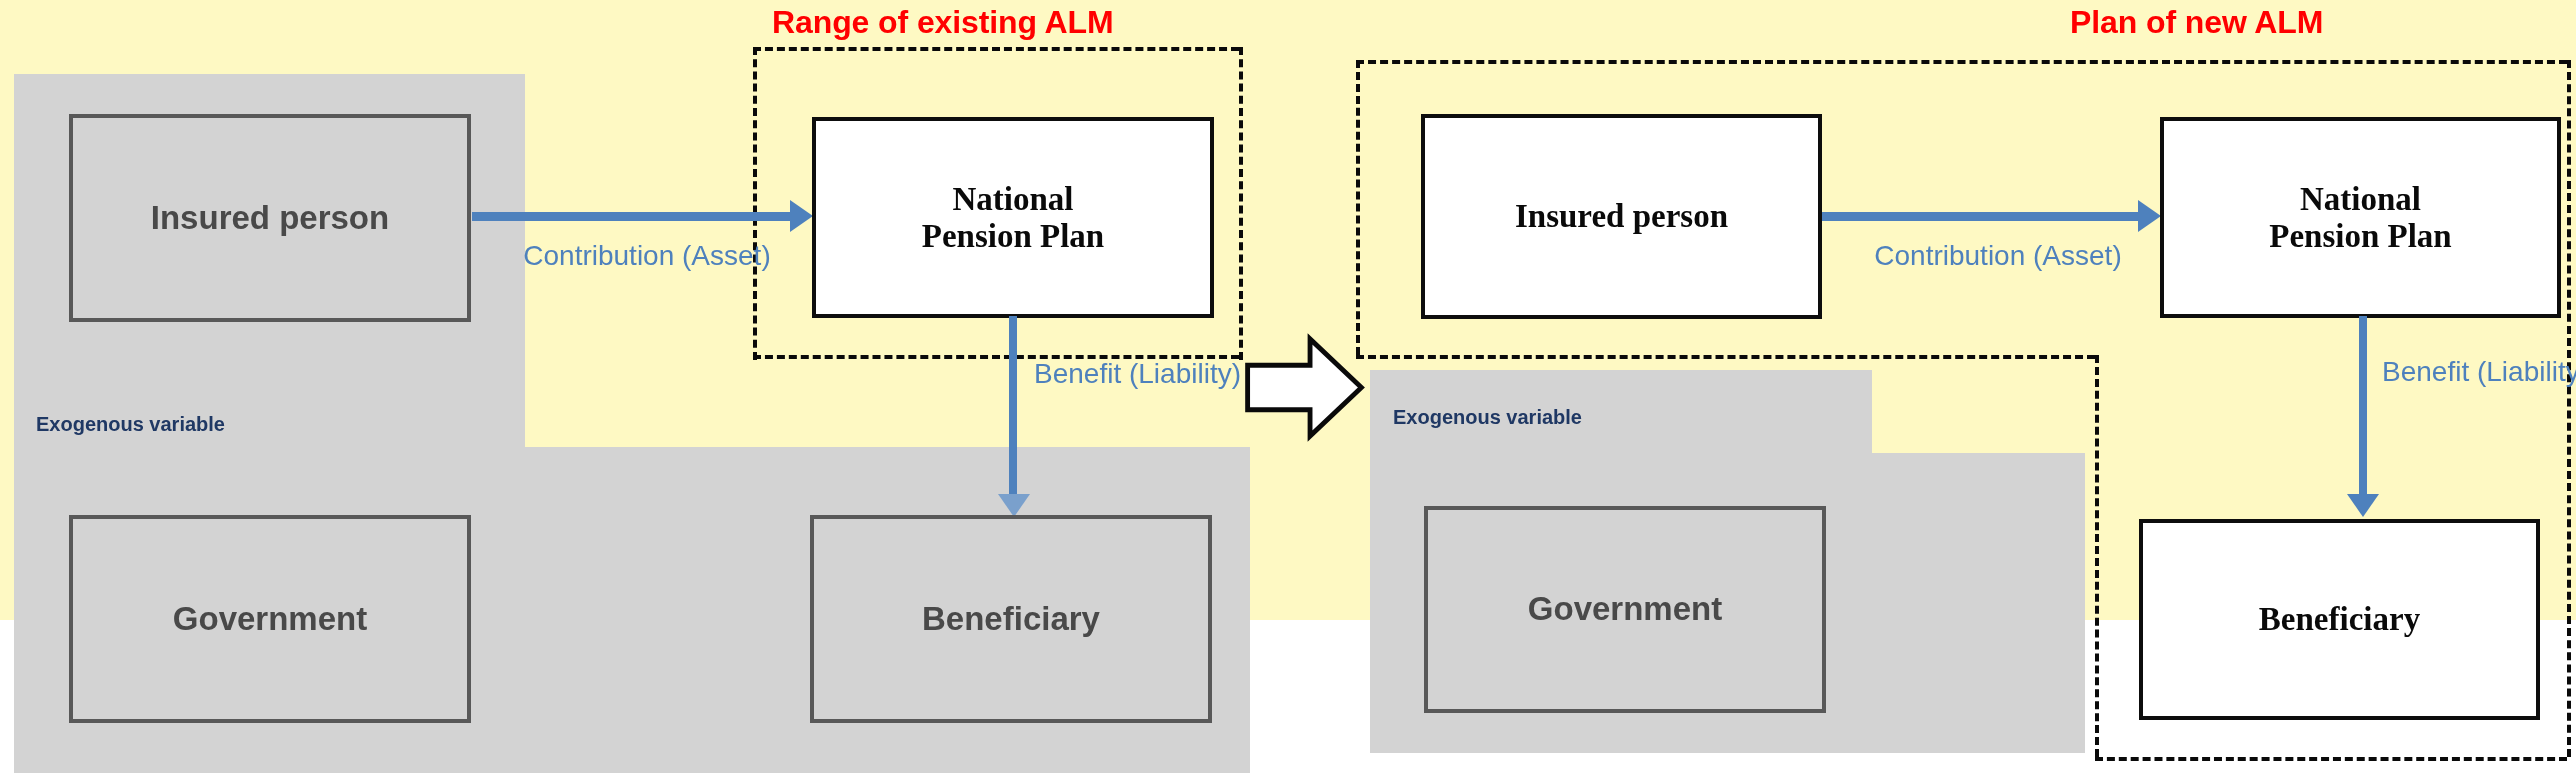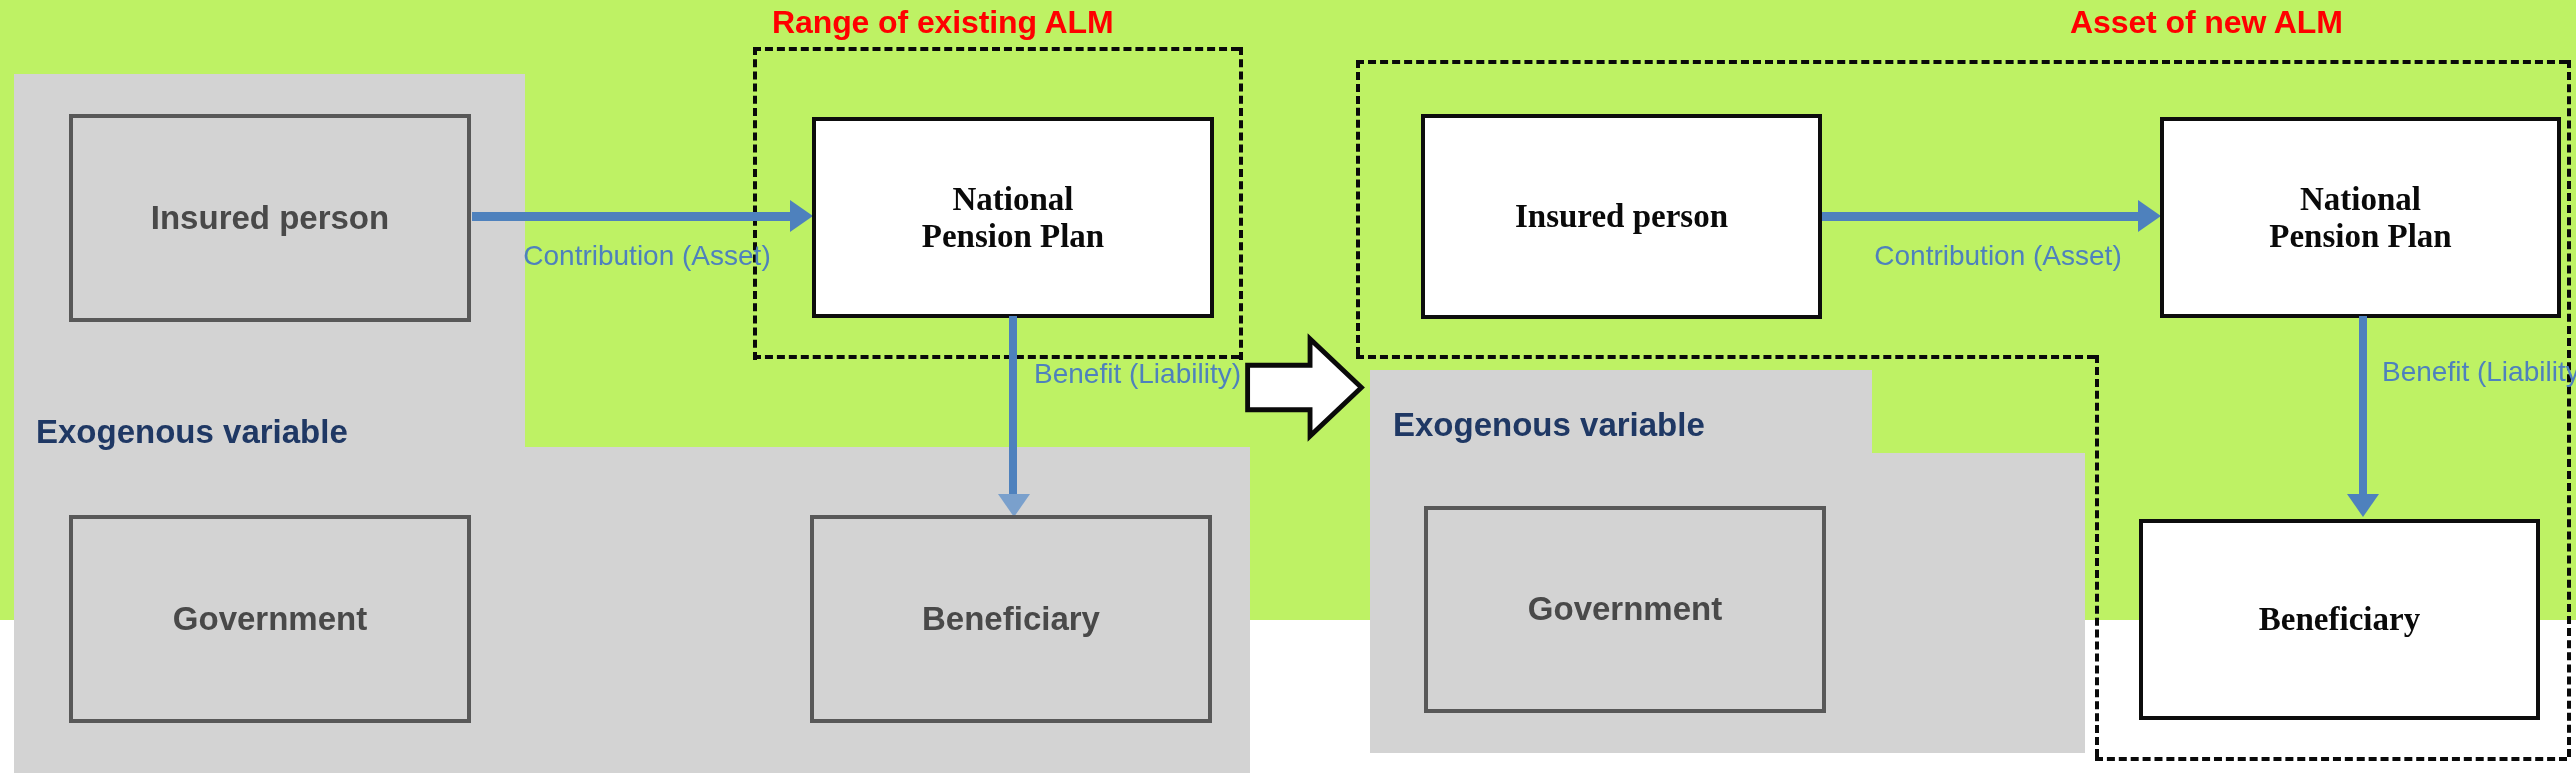--- a/index.html
+++ b/index.html
@@ -1,17 +1,17 @@
 <!DOCTYPE html>
 <html style="font-size:11px"><head>
 <meta charset="utf-8">
 <style>
   html,body{margin:0;padding:0;background:#ffffff;}
   body{width:2576px;height:774px;font-family:"Liberation Sans",sans-serif;overflow:hidden;}
-  #stage{position:relative;width:2576px;height:620px;background:#bef264;}
+  #stage{position:relative;width:2576px;height:620px;background:#fef9c3;}
 
   
   .grey{position:absolute;background:#d3d3d3;}
 
   
   .dash-seg{position:absolute;background:transparent;}
   .dash-h{border-top:4.9px dashed #0a0a0a;}
   .dash-v{border-left:4.9px dashed #0a0a0a;}
 
   
@@ -32,21 +32,21 @@
       border-top:23px solid #7aa0cc;}
   .arrow-head-d.strong{border-top-color:#4e81bd;}
 
   
   .flow-label{position:absolute;color:#4e81bd;font-size:28px;line-height:1.45;
       text-align:center;font-weight:400;white-space:nowrap;}
 
   
   .alm-title{position:absolute;color:#ff0000;font-size:32px;font-weight:700;
       white-space:nowrap;letter-spacing:-0.1px;}
-  .exo-title{position:absolute;color:#1f3864;font-size:33px;font-weight:700;
+  .exo-title{position:absolute;color:#1f3864;font-size:20px;font-weight:700;
       white-space:nowrap;}
 
   
   .big-arrow{position:absolute;}
 </style>
 </head>
 <body>
 
 <div id="stage">
 
@@ -97,21 +97,21 @@
   <div class="big-arrow" style="left:1242px;top:332px;width:125px;height:111px;">
     <svg width="125" height="111" viewBox="0 0 180 160">
       <polygon points="8,48 98,48 98,10 172,80 98,150 98,112 8,112" fill="#ffffff" stroke="#0a0a0a" stroke-width="7" stroke-linejoin="miter"></polygon>
     </svg>
   </div>
 
   <div class="grey" style="left:1370px;top:370px;width:502px;height:83px;"></div>
 
   <div class="grey" style="left:1370px;top:453px;width:715px;height:300px;"></div>
 
-  <div class="alm-title" style="left:2070px;top:4.2px;">Asset of new ALM</div>
+  <div class="alm-title" style="left:2070px;top:4.2px;">Plan of new ALM</div>
 
   <div class="dash-seg dash-h" style="left:1356px;top:60px;width:1211px;height:0;"></div>
 
   <div class="dash-seg dash-v" style="left:1356px;top:60px;width:0;height:295px;"></div>
 
   <div class="dash-seg dash-h" style="left:1356px;top:355px;width:739px;height:0;"></div>
 
   <div class="dash-seg dash-v" style="left:2095px;top:355px;width:0;height:402px;"></div>
 
   <div class="dash-seg dash-h" style="left:2095px;top:757px;width:472px;height:0;"></div>

